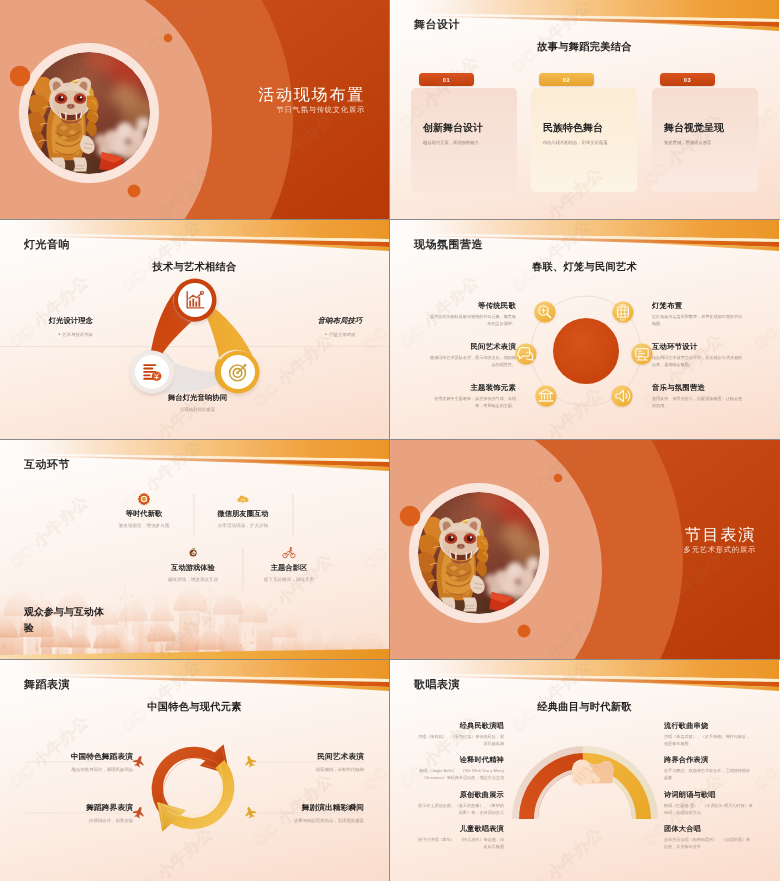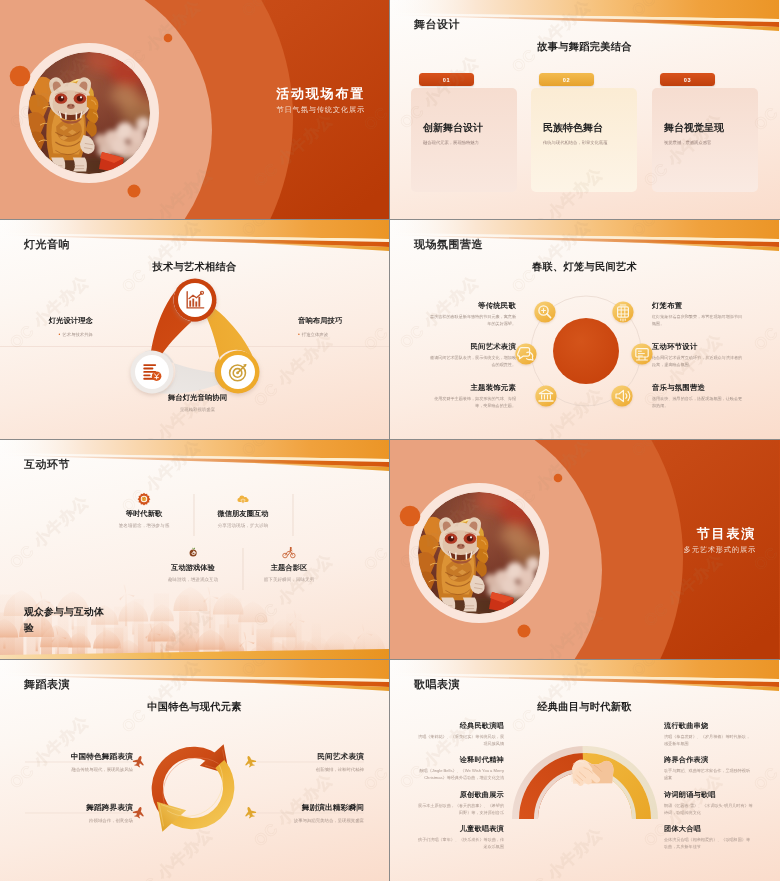--- a/index.html
+++ b/index.html
@@ -19,21 +19,21 @@
 
   
   .content{background:linear-gradient(168deg,#fefdfc 0%,#fdf7f2 28%,#fcece2 62%,#fadccb 100%);}
   .ttl{position:absolute;left:24px;top:17px;font-size:11px;font-weight:bold;color:#2b2b2b;letter-spacing:.5px;}
   .htl{position:absolute;left:0;width:389px;top:40px;font-size:10.2px;font-weight:bold;color:#1f1f1f;text-align:center;letter-spacing:.3px;}
   
   .wmlayer{position:absolute;left:0;top:0;width:389px;height:221px;overflow:hidden;pointer-events:none;z-index:5}
   .wmk{position:absolute;font-size:16px;font-weight:bold;white-space:nowrap;transform:rotate(-42deg);transform-origin:0 0;color:transparent;-webkit-text-stroke:0.7px rgba(176,136,110,0.085);letter-spacing:1px}
 
   .coverart{position:absolute;left:0;top:0;}
-  .ctitle{position:absolute;right:24px;top:85px;color:#ffffff;font-size:13px;font-weight:bold;letter-spacing:1.8px;}
+  .ctitle{position:absolute;right:24px;top:85px;color:#ffffff;font-size:16px;font-weight:normal;letter-spacing:1.8px;}
   .csub{position:absolute;right:24px;top:105px;color:#f2dccf;font-size:7.3px;letter-spacing:.75px;}
   .ribbonsvg{position:absolute;left:0;top:0;}
 
   
   .cardrow{position:absolute;left:0;top:0;width:389px;height:219px;}
   .card{position:absolute;top:73px;width:106px;}
   .c1{left:21px}.c2{left:141px}.c3{left:262px}
   .tag{height:13px;border-radius:3.5px;color:#fff;font-size:5.6px;font-weight:bold;display:flex;align-items:center;justify-content:center;letter-spacing:.6px;position:relative;z-index:2;box-shadow:0 1px 2px rgba(0,0,0,.12)}
   .t1{background:linear-gradient(180deg,#d9531c,#bf3f0c);width:55px;margin-left:8px}
   .t2{background:linear-gradient(180deg,#f3bb4e,#e6a22e);width:55px;margin-left:8px}
@@ -41,21 +41,21 @@
   .cbody{margin-top:1.8px;height:104px;border-radius:5px;padding:33px 0 0 12px;box-sizing:border-box}
   .cb1{background:linear-gradient(180deg,#f6ddd0,#f9e7de)}
   .cb2{background:linear-gradient(180deg,#fbecd4,#fdf4e6)}
   .cb3{background:linear-gradient(180deg,#f6ddd0,#faeae2)}
   .cttl{font-size:10px;font-weight:bold;color:#262626;letter-spacing:0}
   .cdsc{margin-top:5px;font-size:4.3px;color:#97807a;line-height:1.5}
 
   
   .triad{position:absolute;left:0;top:36px;}
   .tri-l{position:absolute;left:10px;top:96px;width:83px;text-align:right;}
-  .tri-r{position:absolute;left:298px;top:96px;width:84px;text-align:left;}
+  .tri-r{position:absolute;left:298px;top:96px;width:84px;text-align:center;font-style:italic;}
   .tri-b{position:absolute;left:3px;top:173px;width:389px;text-align:center;}
   .tl-t{font-size:7.4px;font-weight:bold;color:#222;letter-spacing:0}
   .tl-d{margin-top:5px;font-size:4.4px;color:#a39289}
   .tl-d2{margin-top:4px;font-size:4.4px;color:#aa998f}
   .bul{color:#d8661f;margin-right:2px;font-size:5px}
 
   
   .radial{position:absolute;left:0;top:42px;}
   .r4l{position:absolute;left:36px;width:90px;text-align:right;}
   .r4r{position:absolute;left:262px;width:92px;text-align:left;}

